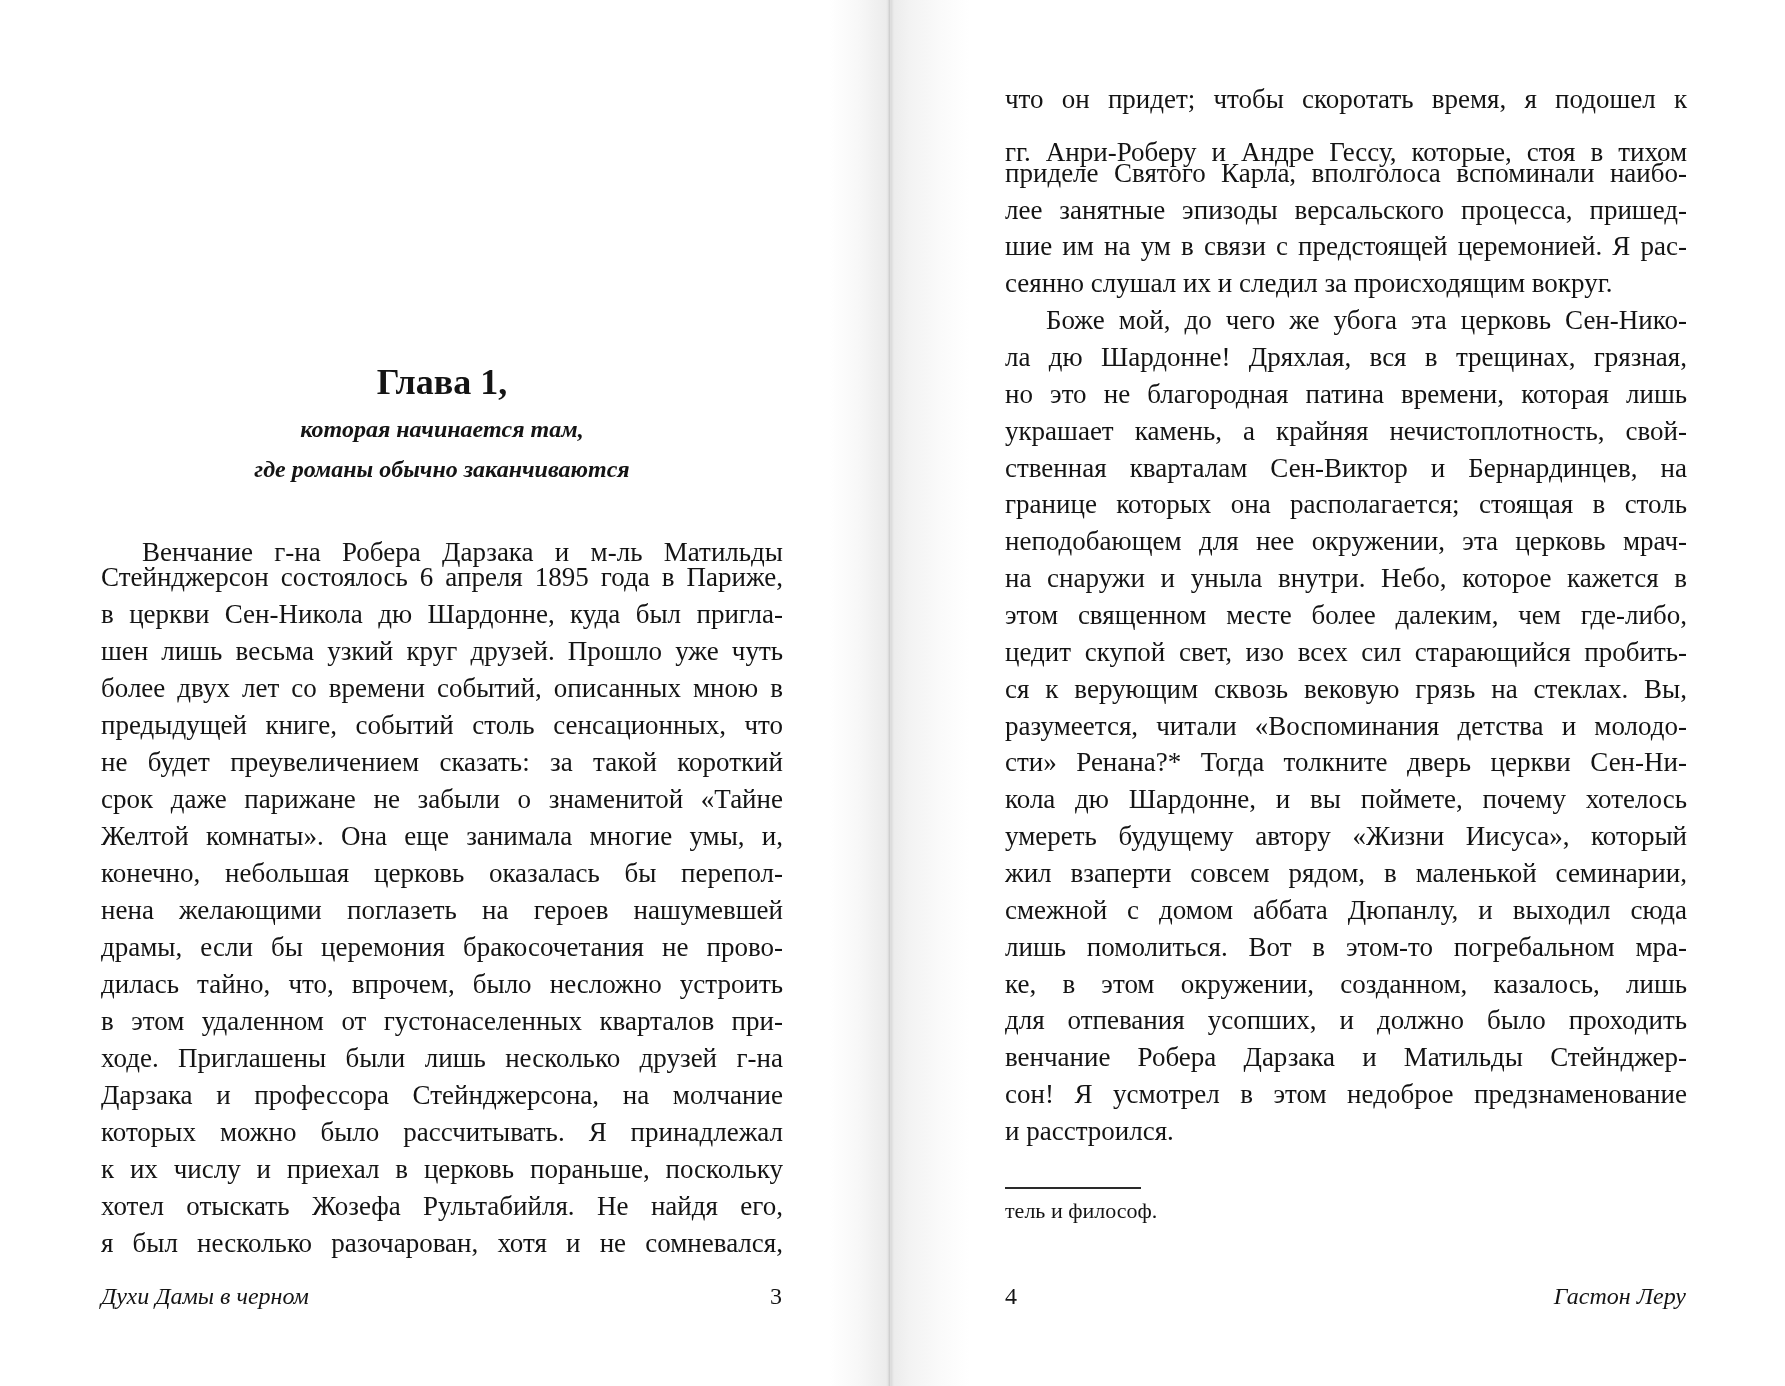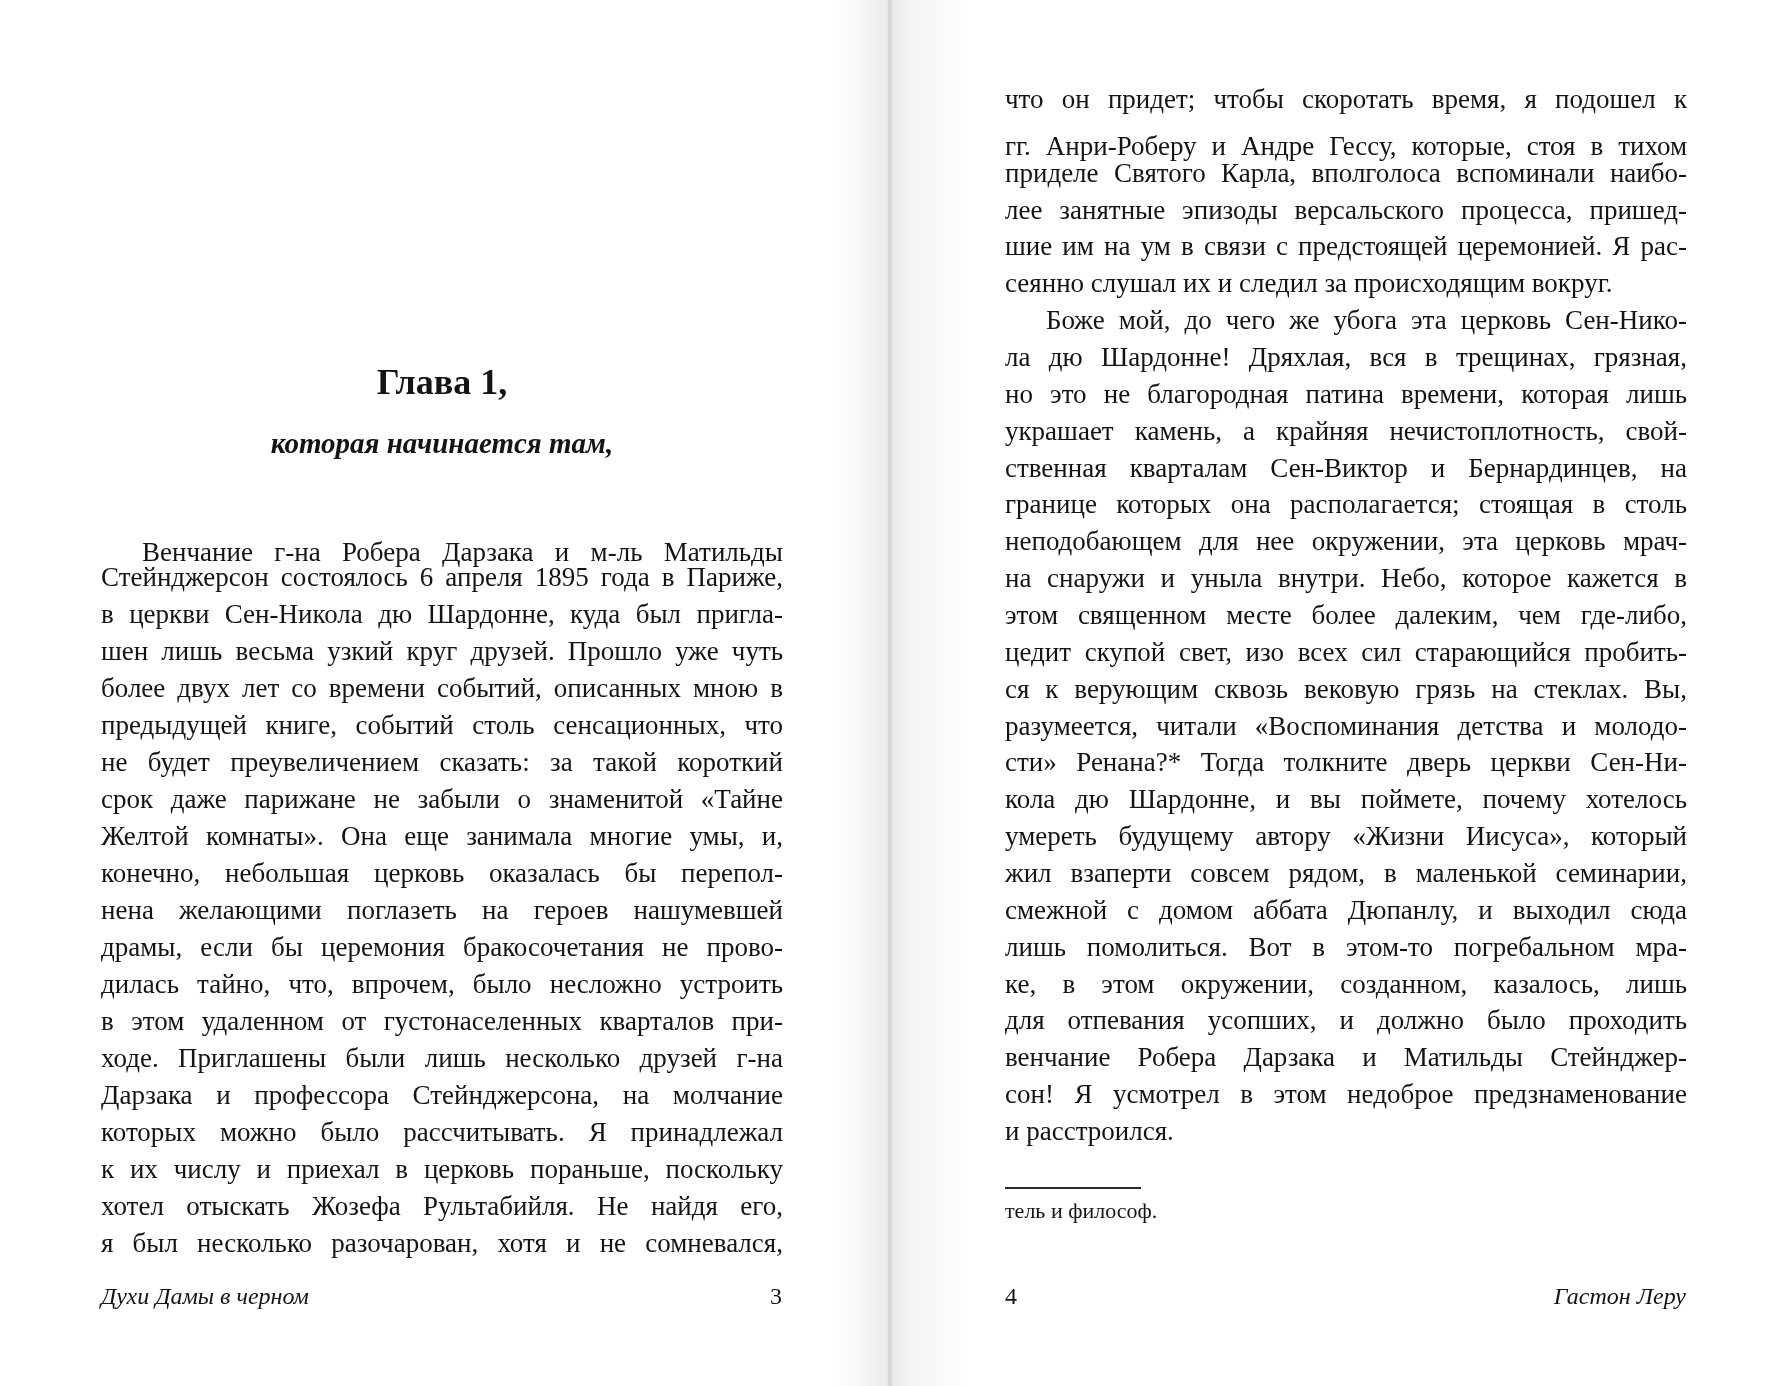--- a/index.html
+++ b/index.html
@@ -29,22 +29,22 @@
     transform-origin: left center;
   }
   .line.last { text-align: left; text-align-last: left; }
   .line.indent { padding-left: 41px; box-sizing: border-box; }
 
   .chapter-title {
     position: absolute; left: 101px; width: 682px; top: 362px;
     text-align: center; font-weight: bold; font-size: 36px; line-height: 40px;
   }
   .chapter-sub {
-    position: absolute; left: 101px; width: 682px; top: 423px;
-    text-align: center; font-weight: bold; font-style: italic; font-size: 29px; line-height: 40px;
+    position: absolute; left: 101px; width: 682px; top: 409px;
+    text-align: center; font-weight: bold; font-style: italic; font-size: 24px; line-height: 40px;
   }
   .chapter-sub div { height: 40px; }
 
   .footer { position: absolute; top: 1281px; font-size: 24px; line-height: 30px; }
   .footer.italic { font-style: italic; }
 
   .fn-rule { position: absolute; left: 1005px; top: 1187px; width: 136px; height: 2px; background: #2a2a2a; }
   .footnote { position: absolute; left: 1005px; width: 682px; font-size: 22px; line-height: 30px; }
   .footnote .fline { height: 30px; white-space: nowrap; text-align: justify; text-align-last: justify; }
   .footnote .fline.indent { padding-left: 55px; box-sizing: border-box; }
@@ -53,20 +53,21 @@
 </head>
 <body>
 
 <div class="page page-left"></div>
 <div class="page page-right"></div>
 <div class="spine"></div>
 
 <div class="chapter-title">Глава 1,</div>
 <div class="chapter-sub">
   <div>которая начинается там,</div>
+  <div>где романы обычно заканчиваются</div>
 </div>
 
 <div class="col col-left" style="top:522px;">
   <div class="line indent" style="top:12px">Венчание г-на Робера Дарзака и м-ль Матильды</div>
   <div class="line" style="top:37px">Стейнджерсон состоялось 6 апреля 1895 года в Париже,</div>
   <div class="line" style="top:74px">в церкви Сен-Никола дю Шардонне, куда был пригла-</div>
   <div class="line" style="top:111px">шен лишь весьма узкий круг друзей. Прошло уже чуть</div>
   <div class="line" style="top:148px">более двух лет со времени событий, описанных мною в</div>
   <div class="line" style="top:185px">предыдущей книге, событий столь сенсационных, что</div>
   <div class="line" style="top:222px">не будет преувеличением сказать: за такой короткий</div>
@@ -83,21 +84,21 @@
   <div class="line" style="top:629px">к их числу и приехал в церковь пораньше, поскольку</div>
   <div class="line" style="top:666px">хотел отыскать Жозефа Рультабийля. Не найдя его,</div>
   <div class="line" style="top:703px">я был несколько разочарован, хотя и не сомневался,</div>
 </div>
 
 <div class="footer italic" style="left:101px;">Духи Дамы в черном</div>
 <div class="footer" style="left:770px;">3</div>
 
 <div class="col col-right" style="top:81px;">
   <div class="line" style="top:0px">что он придет; чтобы скоротать время, я подошел к</div>
-  <div class="line" style="top:47px">гг. Анри-Роберу и Андре Гессу, которые, стоя в тихом</div>
+  <div class="line" style="top:53px">гг. Анри-Роберу и Андре Гессу, которые, стоя в тихом</div>
   <div class="line" style="top:73.71px">приделе Святого Карла, вполголоса вспоминали наибо-</div>
   <div class="line" style="top:110.57px">лее занятные эпизоды версальского процесса, пришед-</div>
   <div class="line" style="top:147.43px">шие им на ум в связи с предстоящей церемонией. Я рас-</div>
   <div class="line last" style="top:184.29px">сеянно слушал их и следил за происходящим вокруг.</div>
   <div class="line indent" style="top:221.14px">Боже мой, до чего же убога эта церковь Сен-Нико-</div>
   <div class="line" style="top:258.00px">ла дю Шардонне! Дряхлая, вся в трещинах, грязная,</div>
   <div class="line" style="top:294.86px">но это не благородная патина времени, которая лишь</div>
   <div class="line" style="top:331.71px">украшает камень, а крайняя нечистоплотность, свой-</div>
   <div class="line" style="top:368.57px">ственная кварталам Сен-Виктор и Бернардинцев, на</div>
   <div class="line" style="top:405.43px">границе которых она располагается; стоящая в столь</div>

